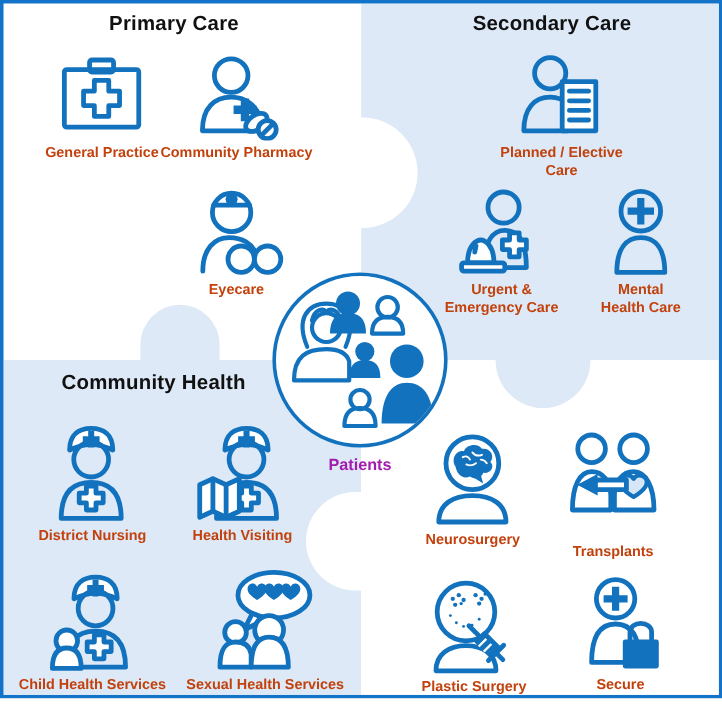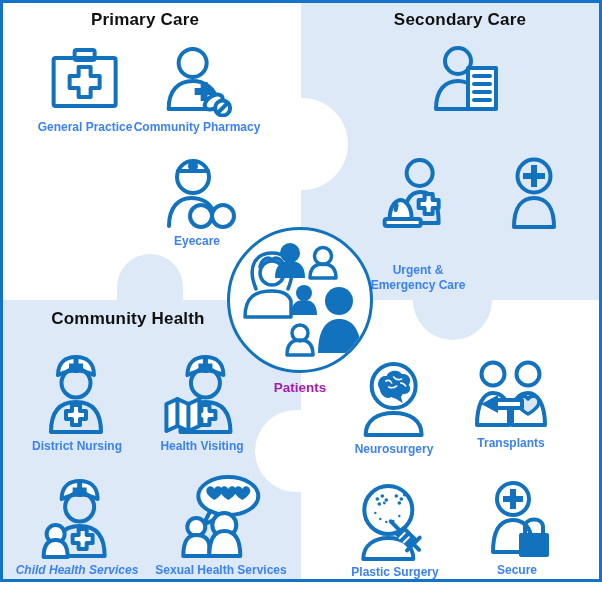--- a/index.html
+++ b/index.html
@@ -21,21 +21,21 @@
     transform:translateX(-50%);
     font-size:17px;font-weight:bold;color:#111;
     white-space:nowrap;letter-spacing:0.2px;
   }
   .item{
     position:absolute;
     transform:translateX(-50%);
     display:flex;flex-direction:column;align-items:center;
   }
   .item-label{
-    font-size:12px;font-weight:bold;color:#3b82f6;
+    font-size:12px;font-weight:bold;color:#c2410c;
     text-align:center;white-space:pre-line;line-height:1.25;
     margin-top:3px;
   }
   .icon-box{display:block;}
   
   .s{stroke:#1272BE;stroke-width:4;fill:none;stroke-linecap:round;stroke-linejoin:round;}
   .sw{stroke:#1272BE;stroke-width:4;fill:#ffffff;stroke-linecap:round;stroke-linejoin:round;}
   .s2{stroke:#1272BE;stroke-width:3.5;fill:none;stroke-linecap:round;stroke-linejoin:round;}
   .f{fill:#1272BE;stroke:none;}
   .hf{fill:#D6E6F7;stroke:#1272BE;stroke-width:3.5;stroke-linejoin:round;}
@@ -105,41 +105,43 @@
   <div class="item" style="left:465px;top:42px;">
     <svg class="icon-box" width="76" height="72" viewBox="0 0 76 72">
       <circle class="s" cx="28" cy="16" r="13"></circle>
       <path class="s" d="M6 64 C6 45 15 36 28 36 C34 36 39 38 43 42 L43 64 Z"></path>
       <rect class="sw" x="38" y="23" width="28" height="41"></rect>
       <line class="s" x1="44" y1="31" x2="60" y2="31" stroke-width="3.5"></line>
       <line class="s" x1="44" y1="39" x2="60" y2="39" stroke-width="3.5"></line>
       <line class="s" x1="44" y1="47" x2="60" y2="47" stroke-width="3.5"></line>
       <line class="s" x1="44" y1="55" x2="60" y2="55" stroke-width="3.5"></line>
     </svg>
-  </div>
-
-  <div class="item" style="left:415px;top:154px;gap:29px;">
+    <div class="item-label">Planned / Elective Care</div>
+  </div>
+
+  <div class="item" style="left:415px;top:154px;">
     <svg class="icon-box" width="76" height="74" viewBox="0 0 76 74">
       <circle class="s" cx="40" cy="16" r="13"></circle>
       <path class="s" d="M24 66 C24 44 31 35 41 35 C53 35 59 46 59 66 Z"></path>
       <path class="sw" d="M45 37 h8 v6 h6 v8 h-6 v6 h-8 v-6 h-6 v-8 h6 z"></path>
       <path class="sw" d="M10 62 C10 47 18 43 21 43 C24 43 32 47 32 62 Z"></path>
       <line class="s" x1="16" y1="53" x2="17" y2="48" stroke-width="3"></line>
       <rect class="sw" x="5" y="62" width="36" height="7" rx="2"></rect>
     </svg>
     <div class="item-label">Urgent &amp;
 Emergency Care</div>
   </div>
 
   <div class="item" style="left:531px;top:154px;">
     <svg class="icon-box" width="76" height="74" viewBox="0 0 76 74">
       <circle class="s" cx="38" cy="19" r="16.5"></circle>
       <path class="f" d="M35 8 h6 v8 h8 v6 h-8 v8 h-6 v-8 h-8 v-6 h8 z"></path>
       <path class="s" d="M18 70 C18 50 26 41 38 41 C50 41 58 50 58 70 Z"></path>
     </svg>
+    <div class="item-label">Mental Health Care</div>
   </div>
 
   <div class="item" style="left:74px;top:347px;">
     <svg class="icon-box" width="76" height="86" viewBox="0 0 76 86">
       <path class="sw" d="M19 25 C19 12 27 7 37 7 C47 7 55 12 55 25 C43 19 31 19 19 25 Z"></path>
       <path class="f" d="M34.5 9 h5 v4.5 h4.5 v5 h-4.5 v4.5 h-5 v-4.5 H30 v-5 h4.5 z"></path>
       <circle class="s" cx="37" cy="33" r="14.5"></circle>
       <path class="s" d="M12 82 C12 60 22 52 37 52 C52 52 62 60 62 82 Z"></path>
       <path class="sw" d="M33 55 h8 v6 h6 v8 h-6 v6 h-8 v-6 h-6 v-8 h6 z"></path>
     </svg>
@@ -155,21 +157,21 @@
         <path class="s" d="M12 82 C12 60 22 52 37 52 C52 52 62 60 62 82 Z"></path>
         <path class="sw" d="M33 55 h8 v6 h6 v8 h-6 v6 h-8 v-6 h-6 v-8 h6 z"></path>
       </g>
       <path class="sw" d="M4 54 L15 49 L26 54 L37 49 L37 76 L26 81 L15 76 L4 81 Z"></path>
       <line class="s" x1="15" y1="49" x2="15" y2="76" stroke-width="3.5"></line>
       <line class="s" x1="26" y1="54" x2="26" y2="81" stroke-width="3.5"></line>
     </svg>
     <div class="item-label">Health Visiting</div>
   </div>
 
-  <div class="item" style="left:74px;top:471px;font-style:italic;">
+  <div class="item" style="left:74px;top:471px;">
     <svg class="icon-box" width="76" height="86" viewBox="0 0 76 86">
       <g transform="translate(4,0)">
         <path class="sw" d="M19 25 C19 12 27 7 37 7 C47 7 55 12 55 25 C43 19 31 19 19 25 Z"></path>
         <path class="f" d="M34.5 9 h5 v4.5 h4.5 v5 h-4.5 v4.5 h-5 v-4.5 H30 v-5 h4.5 z"></path>
         <circle class="s" cx="37" cy="33" r="14.5"></circle>
         <path class="s" d="M12 82 C12 60 22 52 37 52 C52 52 62 60 62 82 Z"></path>
         <path class="sw" d="M36 55 h8 v6 h6 v8 h-6 v6 h-8 v-6 h-6 v-8 h6 z"></path>
       </g>
       <circle class="sw" cx="17" cy="60" r="9"></circle>
       <path class="sw" d="M5 83 C5 70 10 66 17 66 C24 66 29 70 29 83 Z"></path>
@@ -196,21 +198,21 @@
     <svg class="icon-box" width="76" height="80" viewBox="0 0 76 80">
       <circle class="s" cx="38" cy="27" r="22"></circle>
       <path class="f" d="M24 30 C20 24 24 16 31 17 C33 11 43 10 46 15 C53 14 57 21 53 26 C57 30 53 36 47 35 C46 39 40 41 36 38 C30 41 25 36 24 30 Z"></path>
       <path class="f" d="M44 33 L47 44 L39 39 Z"></path>
       <path d="M30 22 q4 -2 6 2 M38 18 q3 4 8 2 M33 28 q4 2 8 -1 M45 24 q3 0 5 3" stroke="#fff" stroke-width="1.6" fill="none" stroke-linecap="round"></path>
       <path class="s" d="M10 76 C10 61 22 54 38 54 C54 54 66 61 66 76 Z"></path>
     </svg>
     <div class="item-label">Neurosurgery</div>
   </div>
 
-  <div class="item" style="left:508px;top:356px;">
+  <div class="item" style="left:508px;top:356px;gap:16px;">
     <svg class="icon-box" width="78" height="74" viewBox="0 0 78 74">
       <circle class="s" cx="21" cy="15" r="11.5"></circle>
       <circle class="s" cx="56" cy="15" r="11.5"></circle>
       <path class="s" d="M5 66 C5 46 11 34 21 34 C30 34 37 42 37 54 L37 66 Z"></path>
       <path class="s" d="M40 66 L40 54 C40 42 47 34 56 34 C66 34 73 46 73 66 Z"></path>
       <path class="hf" d="M56 40 c-3 -5 -11 -3 -11 3 c0 6 11 12 11 12 c0 0 11 -6 11 -12 c0 -6 -8 -8 -11 -3 z"></path>
       <rect class="sw" x="24" y="41" width="26" height="8" stroke-width="3.5"></rect>
       <path class="f" d="M26 36 L9 45 L26 54 Z"></path>
     </svg>
     <div class="item-label">Transplants</div>

